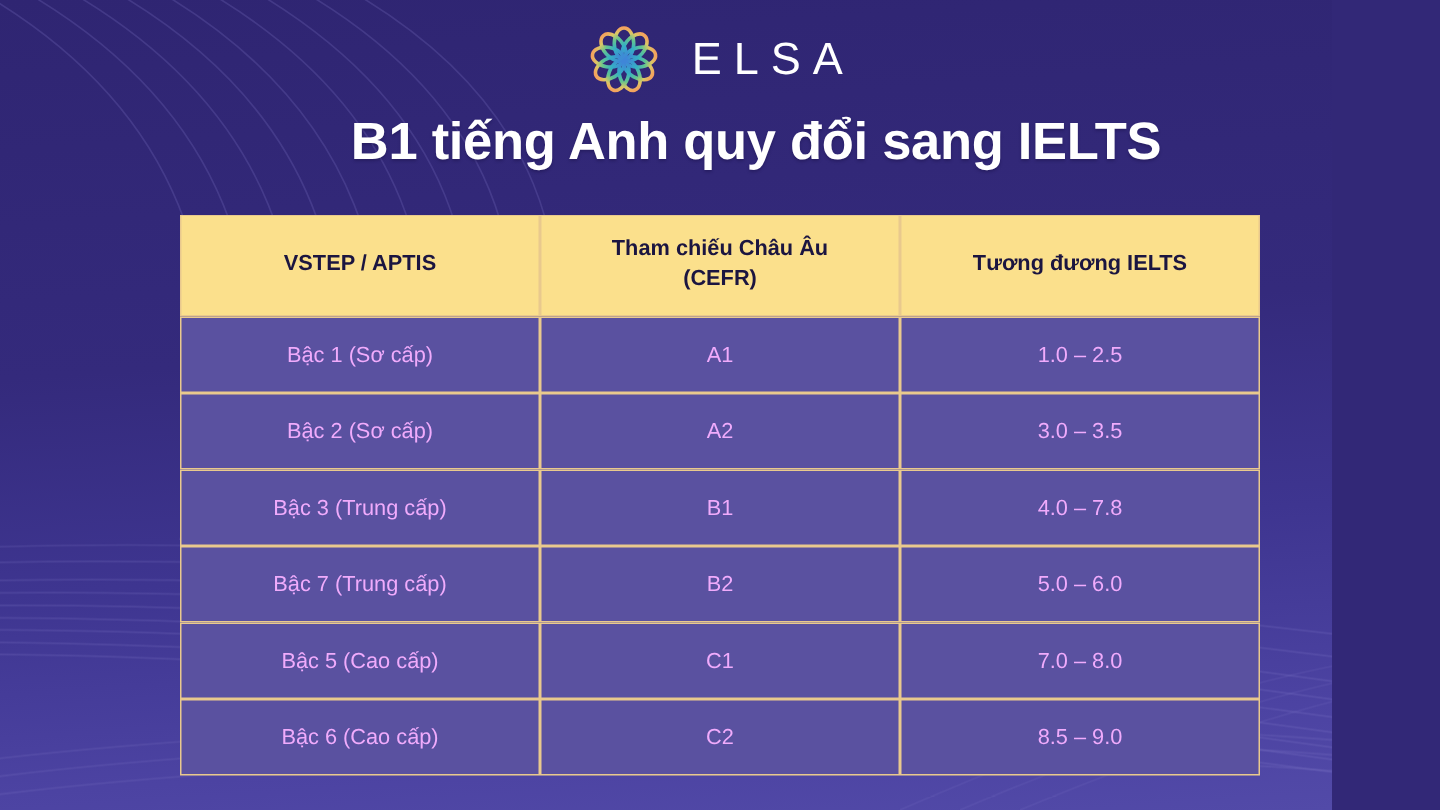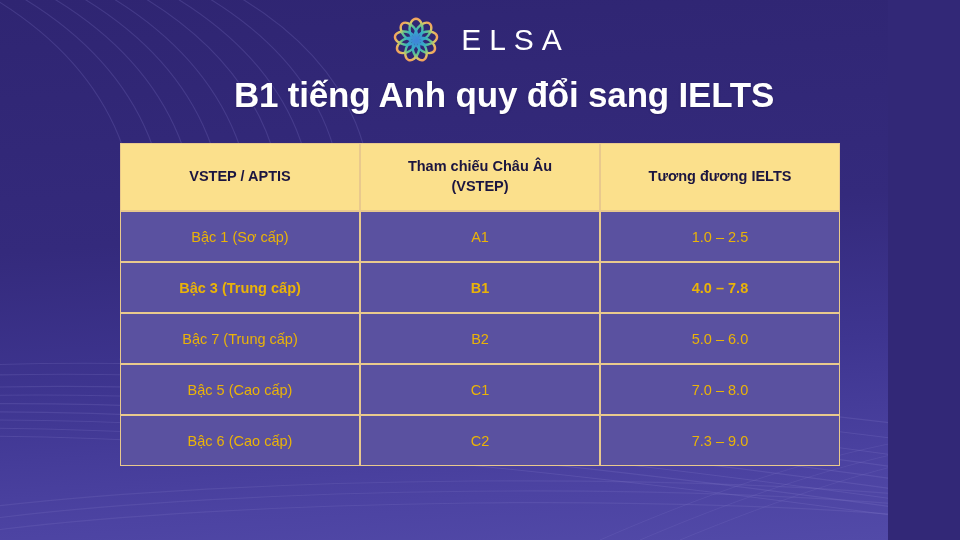--- a/index.html
+++ b/index.html
@@ -91,27 +91,27 @@
   .grade-table th {
     background: #fbe08c;
     color: #1b1540;
     font-size: 14.5px;
     font-weight: bold;
     height: 66px;
     line-height: 1.35;
   }
   .grade-table td {
     background: #5a51a0;
-    color: #eab308;
+    color: #f0abfc;
     font-size: 14.5px;
     font-weight: normal;
     height: 49px;
   }
   .grade-table tr.highlight td {
-    font-weight: bold;
+    font-weight: normal;
   }
   .col-a { width: 240px; }
   .col-b { width: 240px; }
   .col-c { width: 240px; }
 
   .cell-sub { display: block; }
 </style>
 </head>
 <body>
 
@@ -201,50 +201,55 @@
           <col class="col-b">
           <col class="col-c">
       </colgroup>
       <thead>
         <tr>
           <th>
             <span class="cell-sub">VSTEP / APTIS</span>
           </th>
           <th>
             <span class="cell-sub">Tham chiếu Châu Âu</span>
-            <span class="cell-sub">(VSTEP)</span>
+            <span class="cell-sub">(CEFR)</span>
           </th>
           <th>
             <span class="cell-sub">Tương đương IELTS</span>
           </th>
         </tr>
       </thead>
       <tbody>
         <tr>
           <td>Bậc 1 (Sơ cấp)</td>
           <td>A1</td>
           <td>1.0 – 2.5</td>
         </tr>
+        <tr>
+          <td>Bậc 2 (Sơ cấp)</td>
+          <td>A2</td>
+          <td>3.0 – 3.5</td>
+        </tr>
         <tr class="highlight">
           <td>Bậc 3 (Trung cấp)</td>
           <td>B1</td>
           <td>4.0 – 7.8</td>
         </tr>
         <tr>
           <td>Bậc 7 (Trung cấp)</td>
           <td>B2</td>
           <td>5.0 – 6.0</td>
         </tr>
         <tr>
           <td>Bậc 5 (Cao cấp)</td>
           <td>C1</td>
           <td>7.0 – 8.0</td>
         </tr>
         <tr>
           <td>Bậc 6 (Cao cấp)</td>
           <td>C2</td>
-          <td>7.3 – 9.0</td>
+          <td>8.5 – 9.0</td>
         </tr>
       </tbody>
     </table>
   </div>
 
 </div>
 
 </body></html>

